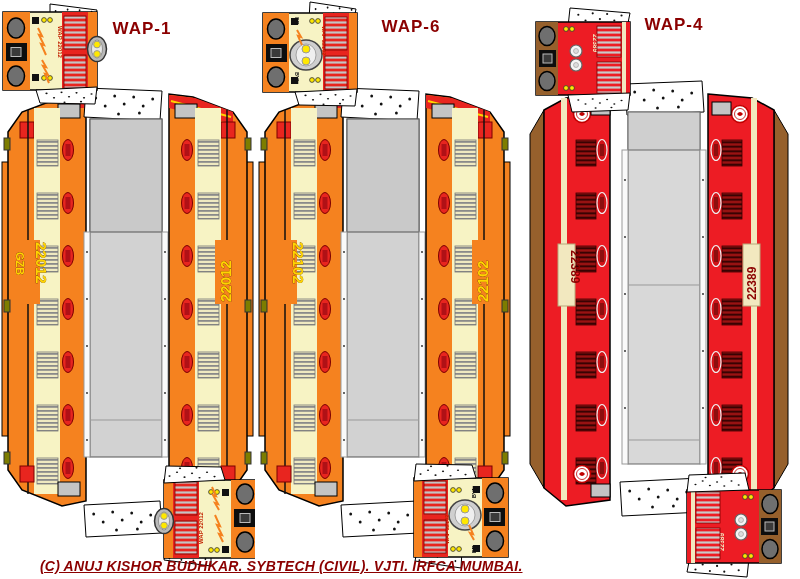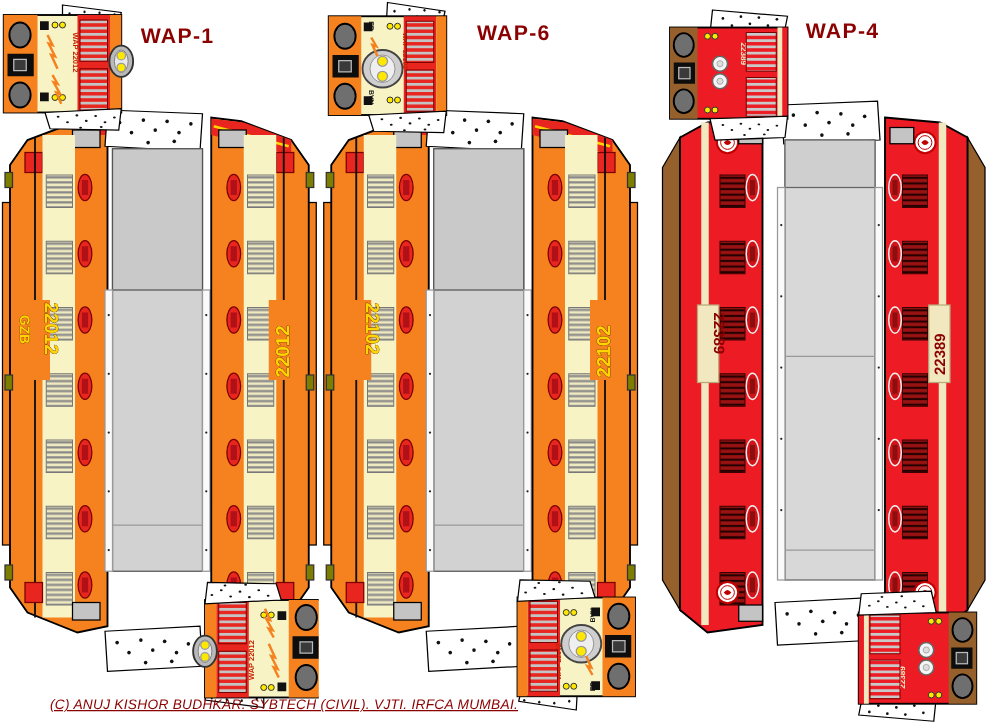--- a/index.html
+++ b/index.html
@@ -1,21 +1,21 @@
 <!DOCTYPE html>
 <html><head>
 <meta charset="utf-8">
 <style>
   html,body{margin:0;padding:0;background:#fff;}
   .sheet{position:relative;width:800px;height:579px;background:#fff;overflow:hidden;
          font-family:"Liberation Sans",sans-serif;padding-left:33px;}
   .sheet svg{position:absolute;top:0;}
   svg text{font-family:"Liberation Sans",sans-serif;}
   .title-text{font-size:17px;font-weight:bold;letter-spacing:1px;}
-  .footer{position:absolute;left:40px;top:558px;font-size:11px;font-weight:normal;
+  .footer{position:absolute;left:40px;top:558px;font-size:14px;font-weight:bold;
           font-style:italic;text-decoration:underline;color:#8b0000;letter-spacing:.2px;
           white-space:nowrap;}
 </style>
 </head>
 <body>
 
 <div class="sheet">
 
 <svg style="left:0" width="255" height="579" viewBox="0 0 255 579">
   <defs>

